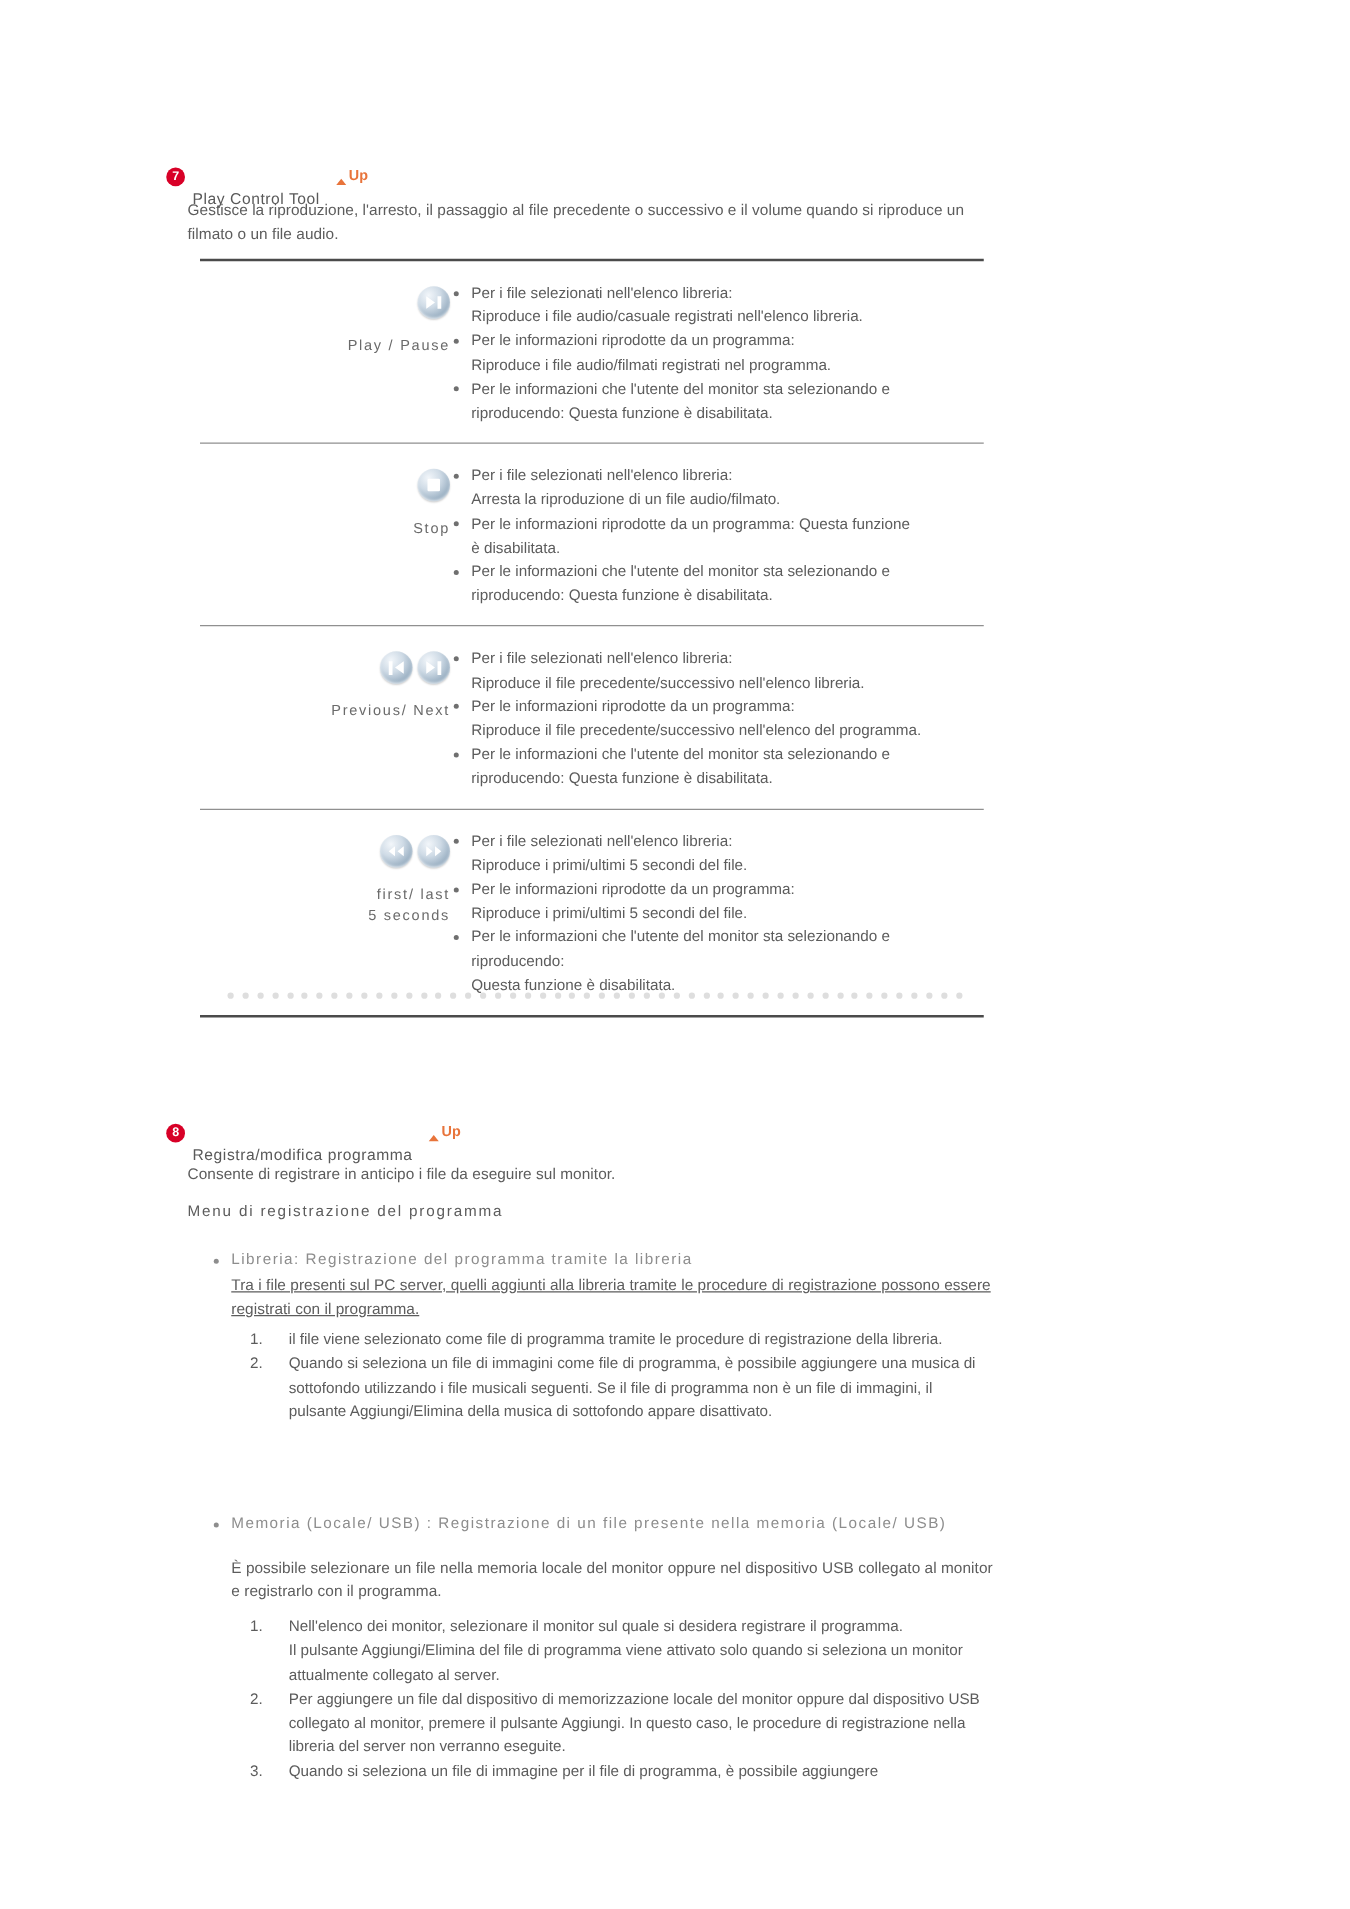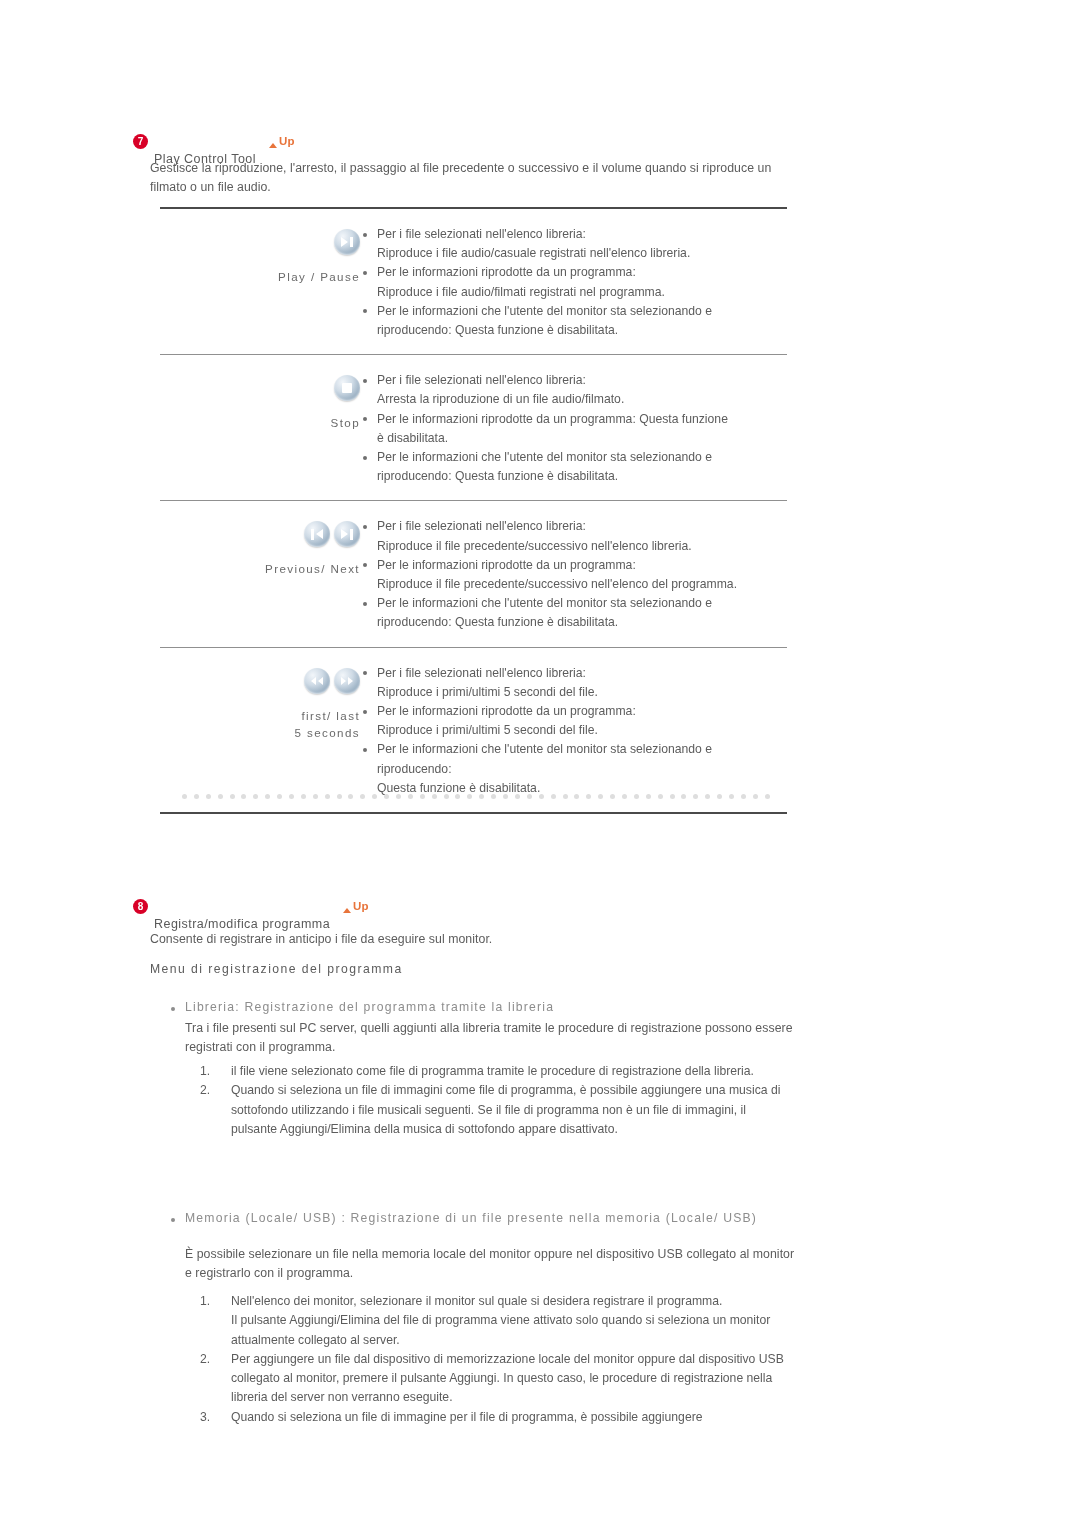--- a/index.html
+++ b/index.html
@@ -495,21 +495,21 @@
       <span class="up-text">Up</span>
     </a>
   </div>
 
   <div class="para" style="left:150px; top:930px; width:640px;">Consente di registrare in anticipo i file da eseguire sul monitor.</div>
 
   <div class="subhead" style="left:150px; top:962px;">Menu di registrazione del programma</div>
 
   <div class="bullet-head" style="left:168px; top:1000px;">Libreria: Registrazione del programma tramite la libreria</div>
 
-  <div class="para" style="left:185px; top:1019px; width:615px;">Tra i file presenti sul PC server, quelli aggiunti alla libreria tramite le procedure di registrazione possono essere registrati con il programma.</div>
+  <div class="para" style="left:185px; top:1019px; width:615px;text-decoration:underline;">Tra i file presenti sul PC server, quelli aggiunti alla libreria tramite le procedure di registrazione possono essere registrati con il programma.</div>
 
   <ol class="numlist" style="left:200px; top:1062px; width:590px;">
     <li>
       <span class="n">1.</span>
       <span class="sub">il file viene selezionato come file di programma tramite le procedure di registrazione della libreria.</span>
     </li>
     <li>
       <span class="n">2.</span>
       <span>Quando si seleziona un file di immagini come file di programma, è possibile aggiungere una musica di sottofondo utilizzando i file musicali seguenti. Se il file di programma non è un file di immagini, il pulsante Aggiungi/Elimina della musica di sottofondo appare disattivato.</span>
     </li>

